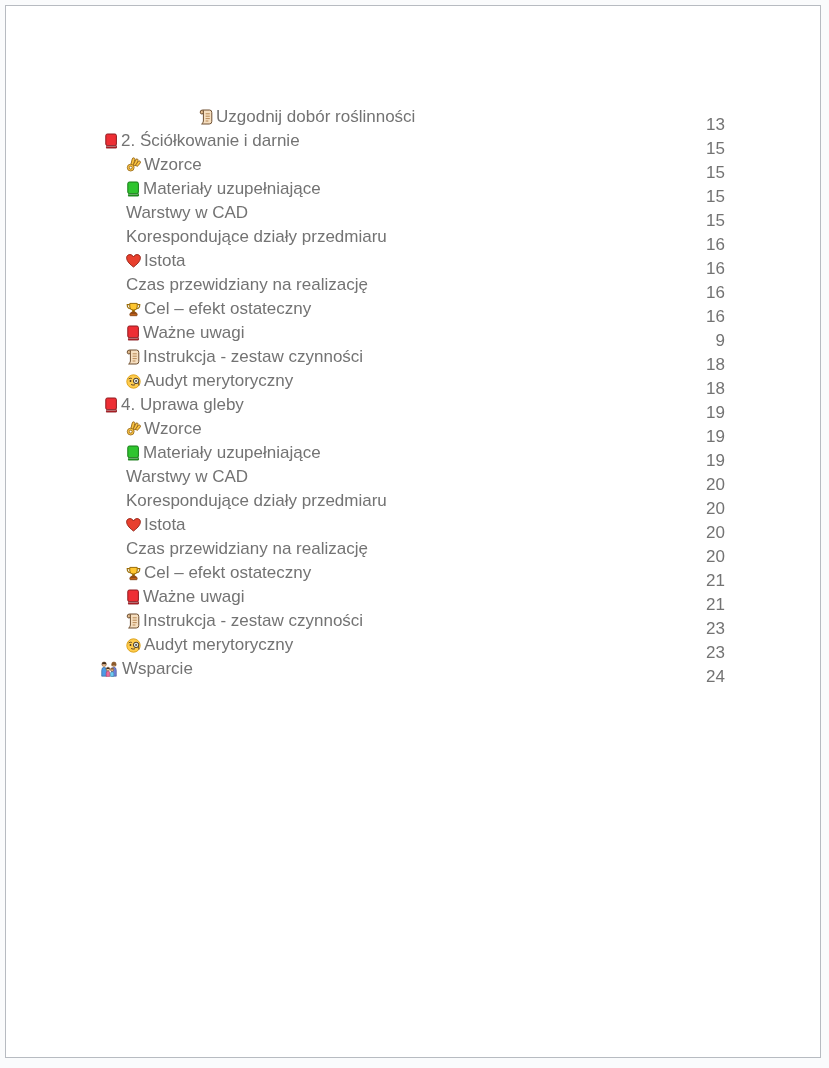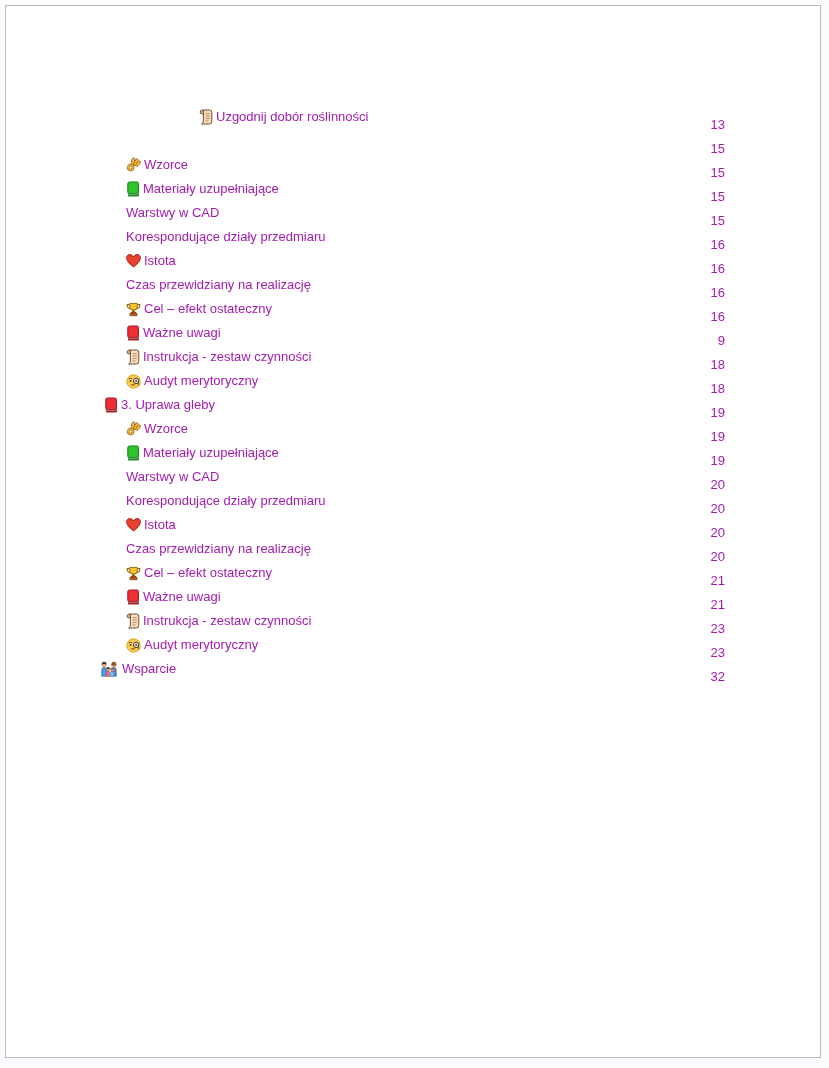--- a/index.html
+++ b/index.html
@@ -23,23 +23,23 @@
   }
   .toc {
     position: absolute;
     top: 99px; left: 0; right: 0;
   }
   .toc-row {
     display: flex;
     align-items: center;
     height: 24px;
     padding-right: 95px;
-    font-size: 13px;
+    font-size: 17px;
     line-height: 24px;
-    color: #a21caf;
+    color: #737373;
     white-space: nowrap;
     cursor: pointer;
   }
   .toc-row .entry {
     display: flex;
     align-items: center;
     gap: 2px;
     min-width: 0;
   }
   .toc-row .pageno {
@@ -78,20 +78,30 @@
                   <line x1="6.6" y1="9.6" x2="10.8" y2="9.6"></line>
                   <line x1="6.6" y1="12" x2="9.4" y2="12"></line>
                 </g>
               </svg>
             </span>
             <span>Uzgodnij dobór roślinności</span>
           </span>
           <span class="pageno">13</span>
         </div>
         <div class="toc-row lvl1">
+          <span class="entry">
+            <span class="icn">
+              <svg width="14" height="16" viewBox="0 0 14 16">
+                <rect x="1.8" y="1" width="10.6" height="11.6" rx="1.6" fill="#ee2e34" stroke="#8d1a1f" stroke-width="1"></rect>
+                <path d="M2.6 12.6 H12.4 V14.1 H3.4 Q2.6 14.1 2.6 13.35 Z" fill="#ffffff" stroke="#8d1a1f" stroke-width="0.9"></path>
+                <path d="M3.4 14.1 Q2.2 14.1 2.2 15 H12.4 V14.1 Z" fill="#ee2e34" stroke="#8d1a1f" stroke-width="0.9"></path>
+              </svg>
+            </span>
+            <span>2. Ściółkowanie i darnie</span>
+          </span>
           <span class="pageno">15</span>
         </div>
         <div class="toc-row lvl2">
           <span class="entry">
             <span class="icn">
               <svg width="15" height="16" viewBox="0 0 15 16">
                 <g fill="#fdc642" stroke="#9c6d1e" stroke-width="0.9">
                   <rect x="5.6" y="0.8" width="2.6" height="8" rx="1.3" transform="rotate(14 6.9 4.8)"></rect>
                   <rect x="8.6" y="1.8" width="2.5" height="7.2" rx="1.25" transform="rotate(26 9.85 5.4)"></rect>
                   <rect x="11" y="3.6" width="2.4" height="6" rx="1.2" transform="rotate(38 12.2 6.6)"></rect>
@@ -211,21 +221,21 @@
         </div>
         <div class="toc-row lvl1">
           <span class="entry">
             <span class="icn">
               <svg width="14" height="16" viewBox="0 0 14 16">
                 <rect x="1.8" y="1" width="10.6" height="11.6" rx="1.6" fill="#ee2e34" stroke="#8d1a1f" stroke-width="1"></rect>
                 <path d="M2.6 12.6 H12.4 V14.1 H3.4 Q2.6 14.1 2.6 13.35 Z" fill="#ffffff" stroke="#8d1a1f" stroke-width="0.9"></path>
                 <path d="M3.4 14.1 Q2.2 14.1 2.2 15 H12.4 V14.1 Z" fill="#ee2e34" stroke="#8d1a1f" stroke-width="0.9"></path>
               </svg>
             </span>
-            <span>3. Uprawa gleby</span>
+            <span>4. Uprawa gleby</span>
           </span>
           <span class="pageno">19</span>
         </div>
         <div class="toc-row lvl2">
           <span class="entry">
             <span class="icn">
               <svg width="15" height="16" viewBox="0 0 15 16">
                 <g fill="#fdc642" stroke="#9c6d1e" stroke-width="0.9">
                   <rect x="5.6" y="0.8" width="2.6" height="8" rx="1.3" transform="rotate(14 6.9 4.8)"></rect>
                   <rect x="8.6" y="1.8" width="2.5" height="7.2" rx="1.25" transform="rotate(26 9.85 5.4)"></rect>
@@ -357,17 +367,17 @@
                 <path d="M7.2 15.4 V12.2 Q7.2 10.1 9 10.1 Q10.8 10.1 10.8 12.2 V15.4 Z" fill="#ef6a9a" stroke="#aa3f68" stroke-width="0.6"></path>
                 <circle cx="9" cy="8" r="1.8" fill="#f9c99b" stroke="#7a5230" stroke-width="0.6"></circle>
                 <path d="M7.25 8 a1.8 1.8 0 0 1 3.5 0 Z" fill="#3f2d1c"></path>
                 <path d="M11.4 15.4 V12.6 Q11.4 10.7 13.1 10.7 Q14.8 10.7 14.8 12.6 V15.4 Z" fill="#6ecbf2" stroke="#3f87a8" stroke-width="0.6"></path>
                 <circle cx="13.1" cy="8.6" r="1.7" fill="#f9c99b" stroke="#7a5230" stroke-width="0.6"></circle>
                 <path d="M11.45 8.6 a1.7 1.7 0 0 1 3.3 0 Z" fill="#6b4423"></path>
               </svg>
             </span>
             <span>Wsparcie</span>
           </span>
-          <span class="pageno">32</span>
+          <span class="pageno">24</span>
         </div>
       </nav>
   </div>
 </div>
 
 </body></html>

